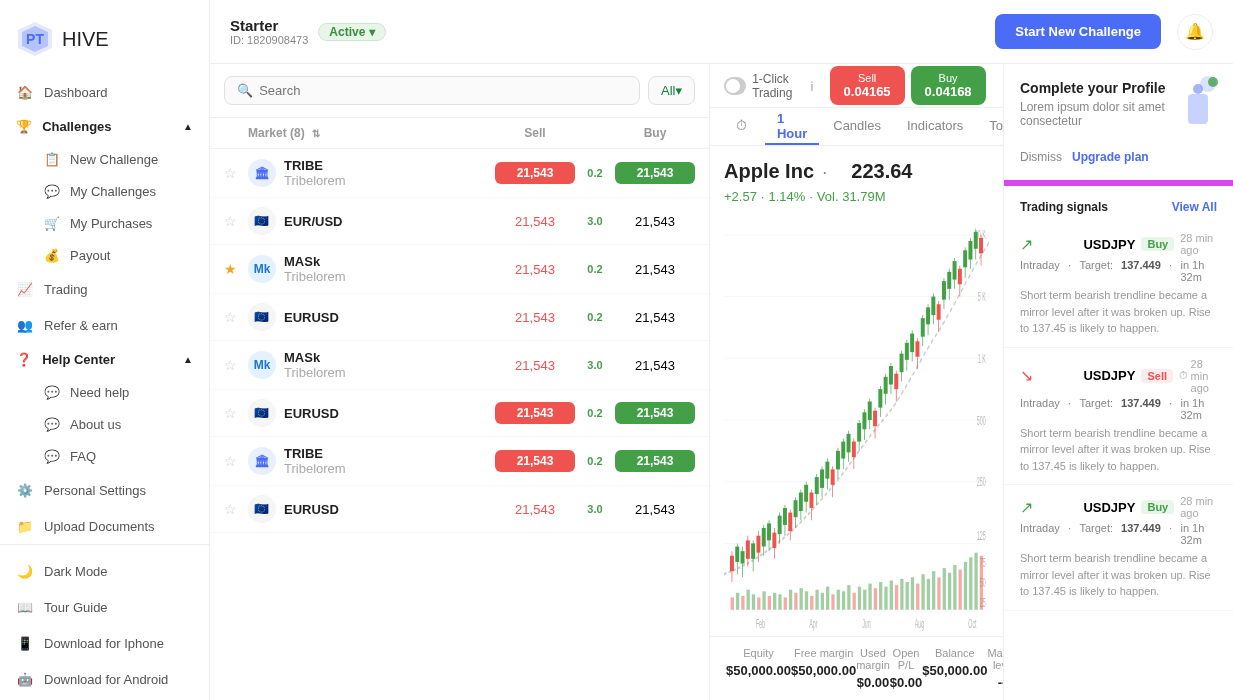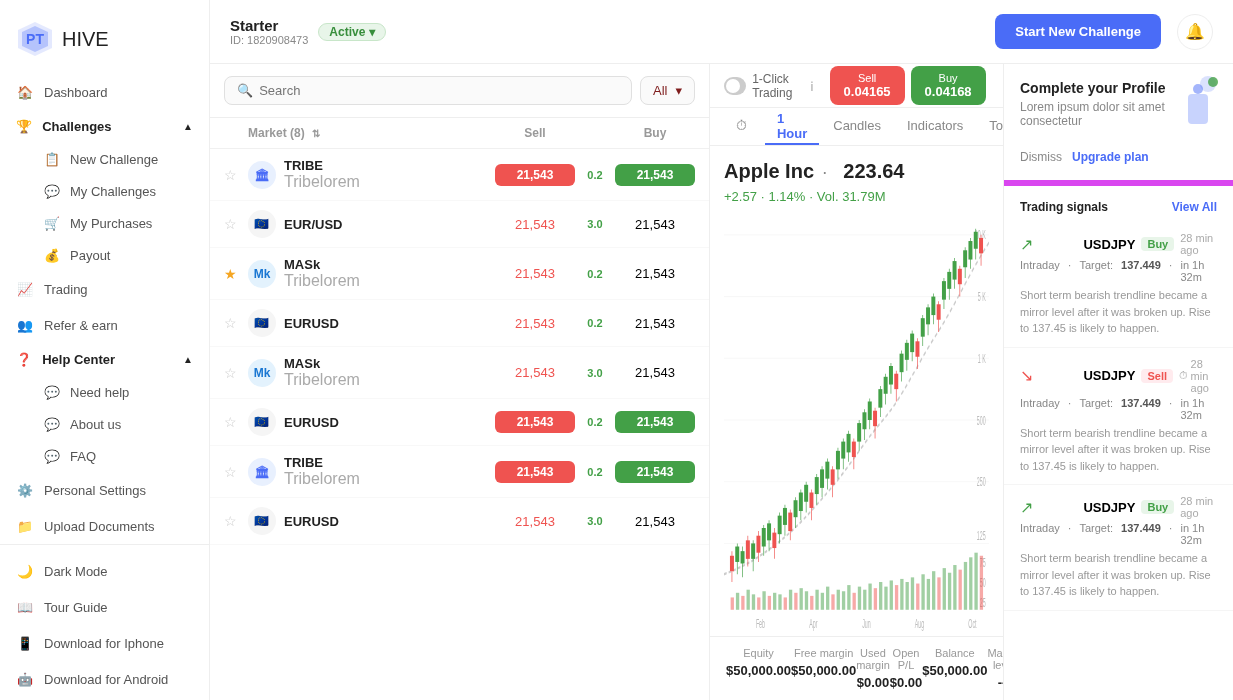--- a/index.html
+++ b/index.html
@@ -32,31 +32,31 @@
     .notif-btn { width: 36px; height: 36px; border: 1px solid #eee; border-radius: 50%; background: #fff; cursor: pointer; display: flex; align-items: center; justify-content: center; font-size: 16px; }
 
     
     .content { flex: 1; display: flex; overflow: hidden; }
 
     
     .market-panel { width: 500px; background: #fff; display: flex; flex-direction: column; border-right: 1px solid #eee; flex-shrink: 0; }
     .market-toolbar { padding: 12px 14px; display: flex; align-items: center; gap: 8px; border-bottom: 1px solid #eee; }
     .search-box { display: flex; align-items: center; gap: 6px; border: 1px solid #e0e0e0; border-radius: 8px; padding: 6px 12px; flex: 1; background: #fafafa; }
     .search-box input { border: none; background: transparent; outline: none; font-size: 13px; color: #333; width: 100%; }
-    .filter-select { display: flex; align-items: center; gap: 8px; border: 1px solid #e0e0e0; border-radius: 8px; padding: 6px 12px; background: #fafafa; cursor: pointer; color: #7f1d1d; font-size: 13px; }
+    .filter-select { display: flex; align-items: center; gap: 0; border: 1px solid #e0e0e0; border-radius: 8px; padding: 6px 12px; background: #fafafa; cursor: pointer; color: #15803d; font-size: 13px; }
     .market-header { display: grid; grid-template-columns: 24px 1fr 80px 40px 80px; align-items: center; padding: 8px 14px; border-bottom: 1px solid #f0f0f0; color: #999; font-size: 12px; font-weight: 600; }
     .market-header .sort-icon { margin-left: 4px; font-size: 10px; }
     .market-list { overflow-y: auto; flex: 1; }
     .market-row { display: grid; grid-template-columns: 24px 1fr 80px 40px 80px; align-items: center; padding: 9px 14px; border-bottom: 1px solid #f8f8f8; cursor: pointer; }
     .star-icon { color: #ccc; font-size: 14px; cursor: pointer; }
     .star-icon.active { color: #f5a623; }
     .market-asset { display: flex; align-items: center; gap: 8px; }
     .asset-icon { width: 28px; height: 28px; border-radius: 50%; display: flex; align-items: center; justify-content: center; font-size: 12px; font-weight: 700; flex-shrink: 0; }
     .asset-name { font-weight: 600; font-size: 13px; color: #222; }
-    .asset-sub { font-size: 16px; color: #aaa; }
+    .asset-sub { font-size: 13px; color: #aaa; }
     .sell-price { color: #ef5350; font-size: 13px; font-weight: 500; text-align: center; }
     .change-badge { font-size: 11px; font-weight: 600; text-align: center; color: #888; }
     .change-badge.up { color: #43a047; }
     .buy-price { background: #43a047; color: #fff; border-radius: 6px; padding: 4px 8px; font-size: 12px; font-weight: 600; text-align: center; }
     .sell-price-btn { background: #ef5350; color: #fff; border-radius: 6px; padding: 4px 8px; font-size: 12px; font-weight: 600; text-align: center; }
 
     
     .chart-panel { flex: 1; display: flex; flex-direction: column; background: #fff; overflow: hidden; }
     .chart-toolbar { display: flex; align-items: center; gap: 0; border-bottom: 1px solid #eee; padding: 0 14px; height: 44px; flex-shrink: 0; }
     .one-click-toggle { display: flex; align-items: center; gap: 6px; margin-right: 16px; }
@@ -69,21 +69,21 @@
     .sell-btn .price { font-size: 13px; font-weight: 700; }
     .buy-btn { background: #43a047; color: #fff; border: none; border-radius: 8px; padding: 6px 14px; cursor: pointer; text-align: center; }
     .buy-btn .label { font-size: 11px; font-weight: 500; }
     .buy-btn .price { font-size: 13px; font-weight: 700; }
     .chart-tabs { display: flex; align-items: center; gap: 2px; border-bottom: 1px solid #eee; padding: 0 14px; height: 38px; flex-shrink: 0; }
     .chart-tab { padding: 0 12px; height: 100%; display: flex; align-items: center; font-size: 13px; color: #888; cursor: pointer; border-bottom: 2px solid transparent; }
     .chart-tab.active { color: #4a6cf7; border-bottom-color: #4a6cf7; font-weight: 600; }
     .chart-area { flex: 1; padding: 14px 14px 0; display: flex; flex-direction: column; overflow: hidden; }
     .stock-info { margin-bottom: 4px; }
     .stock-name { font-size: 20px; font-weight: 700; color: #222; display: inline; }
-    .stock-price { font-size: 20px; font-weight: 700; color: #222; margin-left: 8px; display: inline; }
+    .stock-price { font-size: 20px; font-weight: 700; color: #222; margin-left: 16px; display: inline; }
     .stock-change { font-size: 13px; color: #43a047; margin-top: 2px; }
     .chart-svg-wrapper { flex: 1; position: relative; overflow: hidden; }
     .chart-svg { width: 100%; height: 100%; }
     .chart-bottom-bar { display: flex; gap: 0; background: #fff; border-top: 1px solid #eee; padding: 10px 16px; flex-shrink: 0; }
     .bottom-stat { flex: 1; text-align: center; }
     .bottom-stat-label { font-size: 11px; color: #999; margin-bottom: 4px; }
     .bottom-stat-value { font-size: 13px; font-weight: 600; color: #222; }
 
     
     .right-panel { width: 230px; background: #fff; border-left: 1px solid #eee; overflow-y: auto; padding: 0; flex-shrink: 0; }

